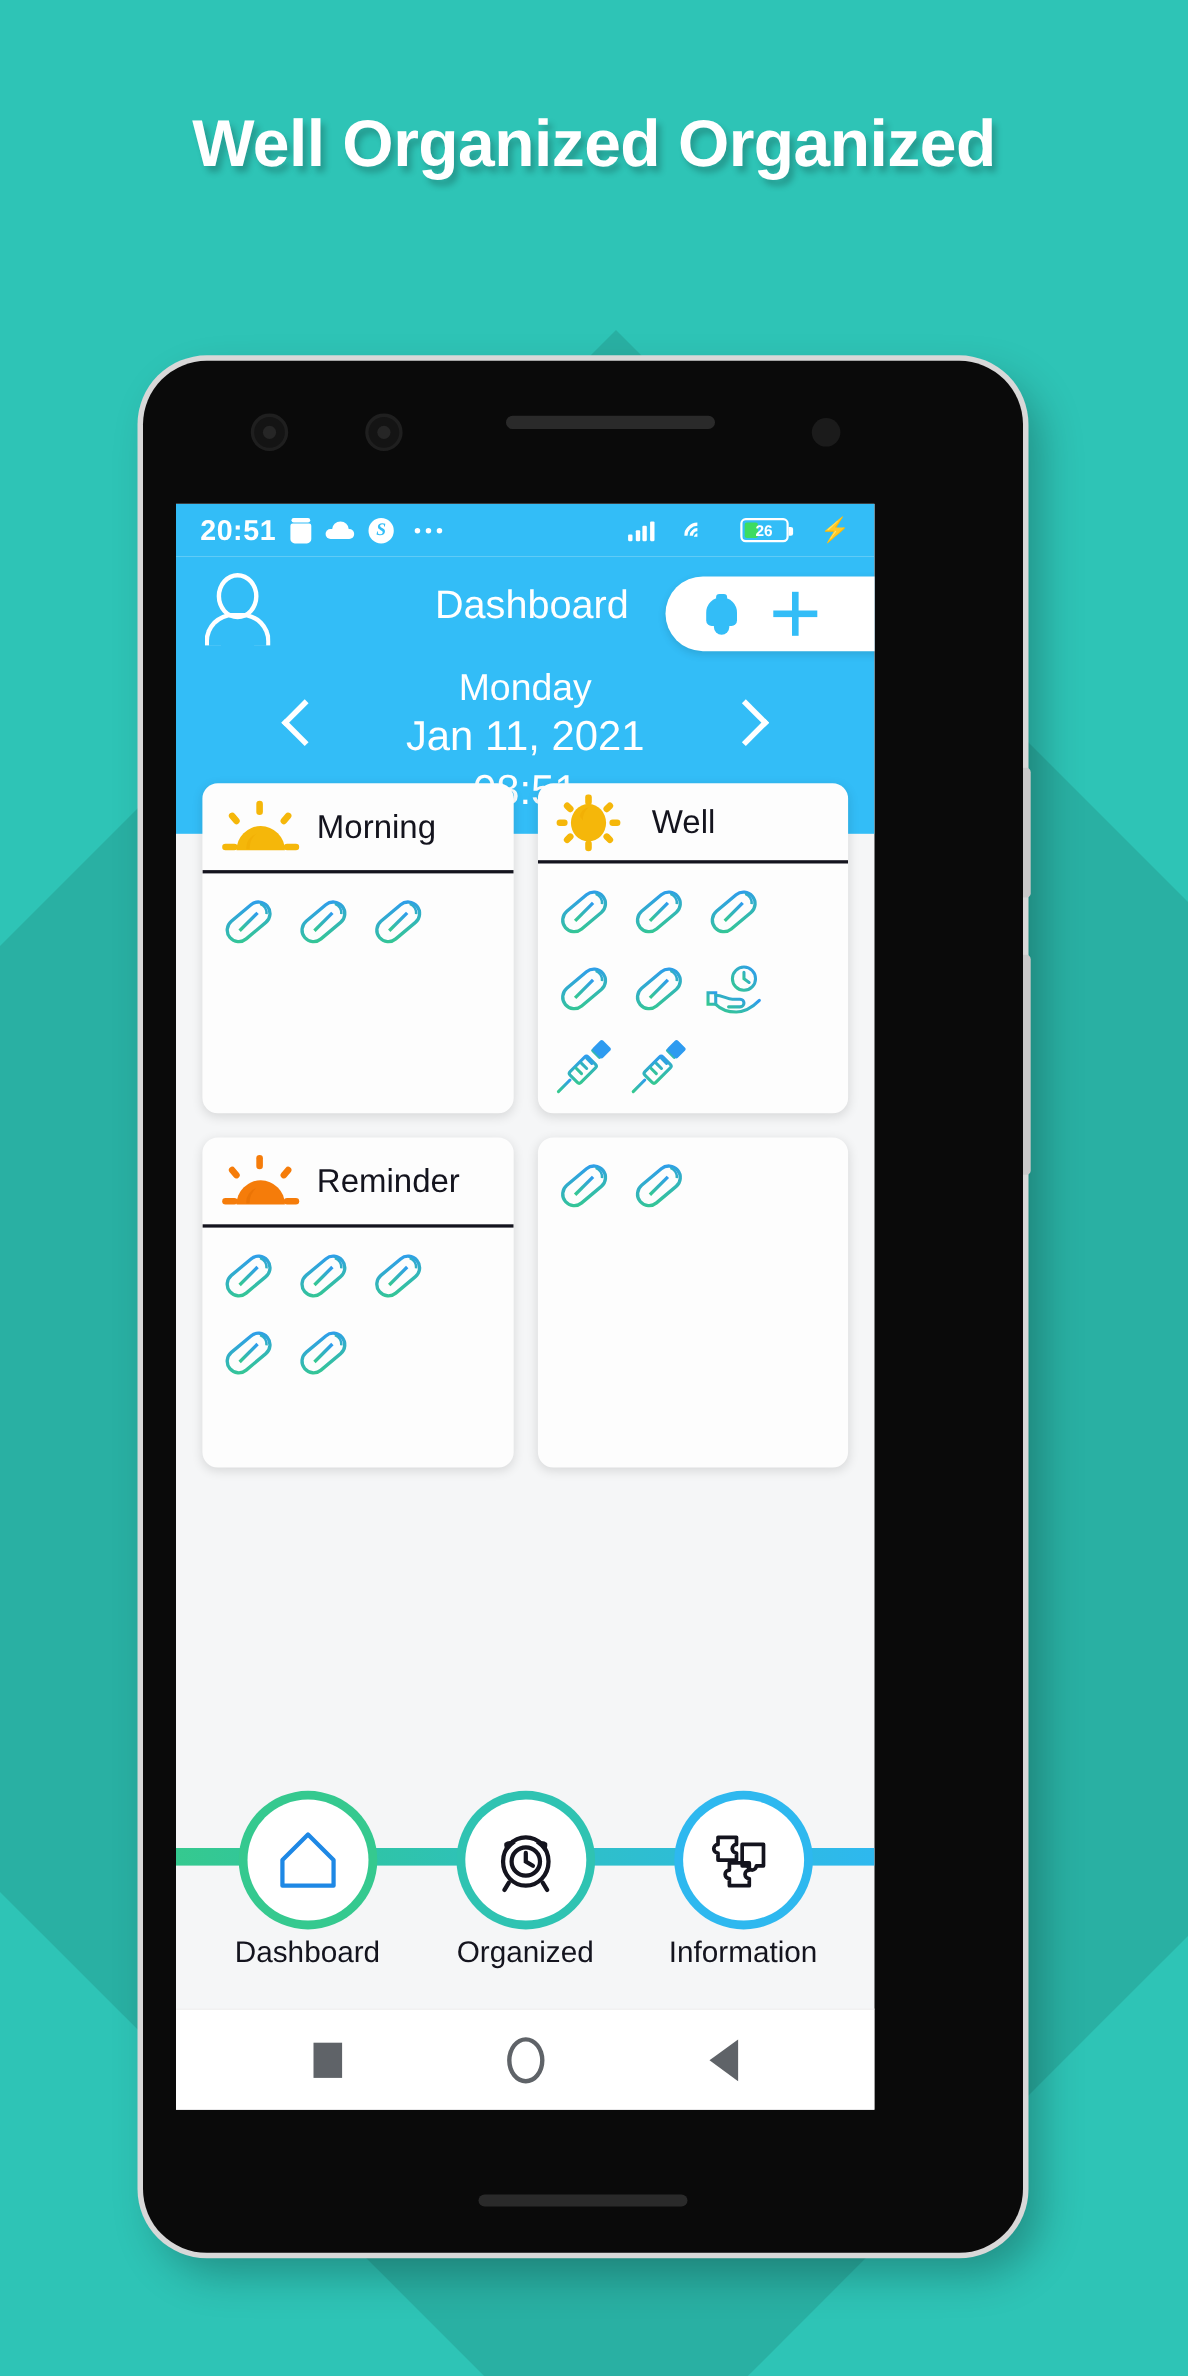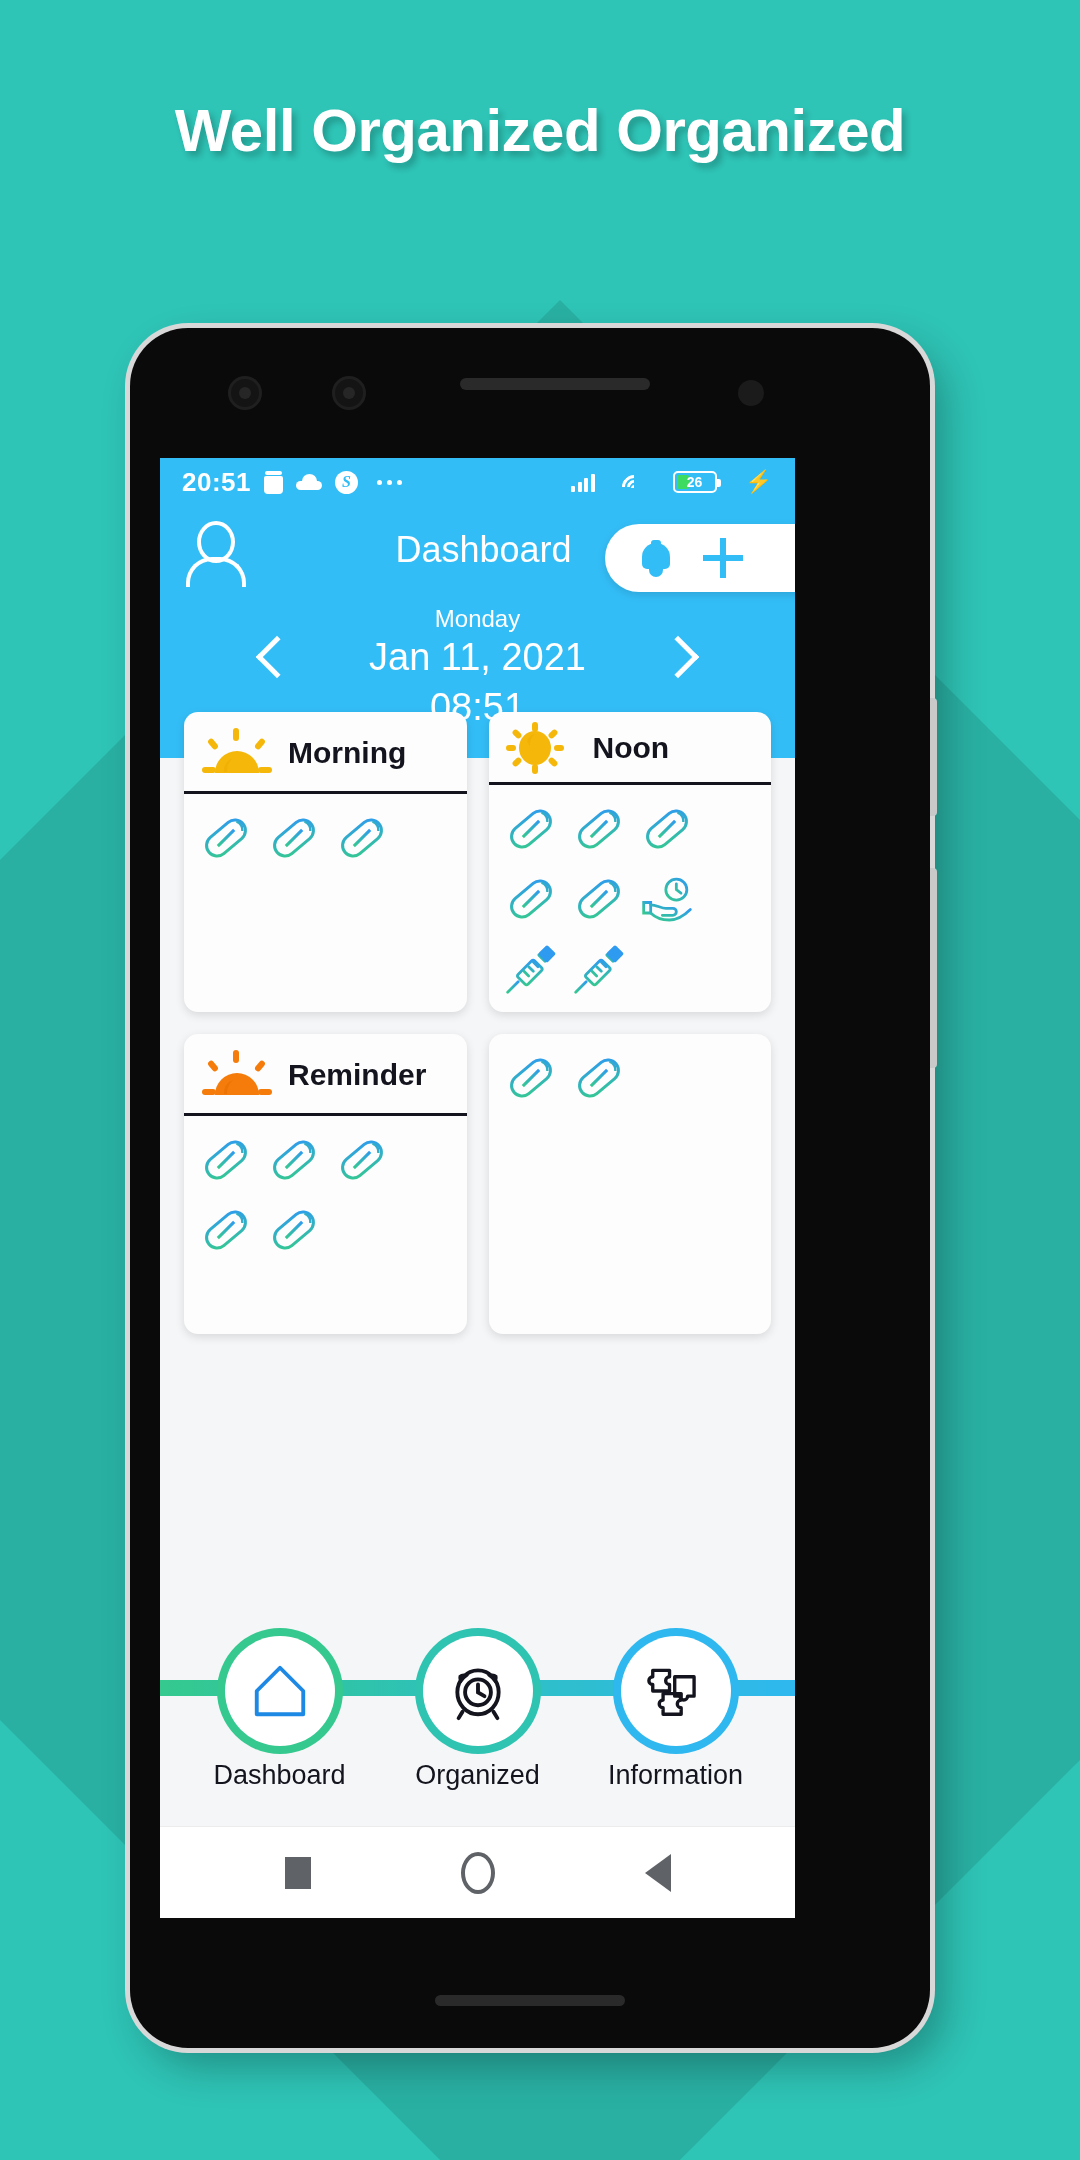--- a/index.html
+++ b/index.html
@@ -217,21 +217,21 @@
   .ic-plus { width: 40px; height: 40px; position:relative; }
   .ic-plus:before, .ic-plus:after {
     content:""; position:absolute; background:#33bdf7;
   }
   .ic-plus:before { left:0; top:17px; width:40px; height:6px; }
   .ic-plus:after  { left:17px; top:0; width:6px; height:40px; }
 
   .date-block {
     position:relative; text-align:center; color:#fff; padding-top: 10px;
   }
-  .day-name { font-size: 24px; line-height: 1.25; }
+  .day-name { font-size: 34px; line-height: 1.25; }
   .date-line { font-size: 38px; line-height: 1.25; }
   .time-line { font-size: 38px; line-height: 1.35; }
   .chev {
     position:absolute; top: 48px; width: 30px; height: 30px;
     border-top: 5px solid #fff; border-right: 5px solid #fff;
   }
   .chev.left  { left: 102px;  transform: rotate(-135deg); }
   .chev.right { right: 102px; transform: rotate(45deg); }
 
   
@@ -242,21 +242,21 @@
     display: grid;
     grid-template-columns: 1fr 1fr;
     gap: 22px 22px;
   }
   .card {
     background: #fdfdfd;
     border-radius: 14px;
     box-shadow: 0 3px 10px rgba(0,0,0,0.12);
     overflow: hidden;
     height: 300px;
-    display:flex; flex-direction: column; font-weight: bold;
+    display:flex; flex-direction: column;
   }
   .card-head {
     display:flex; align-items:center; gap: 14px;
     padding: 10px 16px 8px 16px;
     border-bottom: 3px solid #14141e;
     height: 82px;
   }
   .card-head .label { font-size: 30px; color:#14141e; }
   .card-body {
     flex: 1;
@@ -454,21 +454,21 @@
                 <rect x="27" y="42" width="6" height="10" rx="3"></rect>
                 <rect x="1" y="23" width="10" height="6" rx="3"></rect>
                 <rect x="49" y="23" width="10" height="6" rx="3"></rect>
                 <rect x="9" y="7" width="6" height="10" rx="3" transform="rotate(-45 12 12)"></rect>
                 <rect x="45" y="7" width="6" height="10" rx="3" transform="rotate(45 48 12)"></rect>
                 <rect x="9" y="35" width="6" height="10" rx="3" transform="rotate(45 12 40)"></rect>
                 <rect x="45" y="35" width="6" height="10" rx="3" transform="rotate(-45 48 40)"></rect>
               </g>
             </svg>
           </span>
-          <span class="label">Noon</span>
+          <span class="label">Well</span>
         </div>
         <div class="card-body cols4">
           <span class="med">
               <svg viewBox="0 0 48 48">
                 <g fill="none" stroke="url(#pg1)" stroke-width="2.6">
                   <rect x="5" y="15" width="38" height="18" rx="9" transform="rotate(-40 24 24)"></rect>
                   <line x1="17" y1="31" x2="31" y2="17"></line>
                   <path d="M33 10a8 8 0 0 1 5 8" stroke-width="2"></path>
                 </g>
               </svg>

